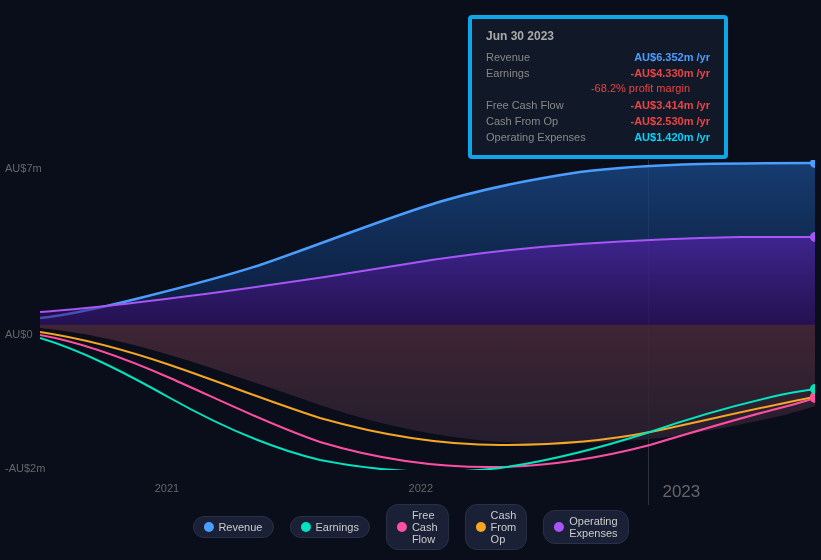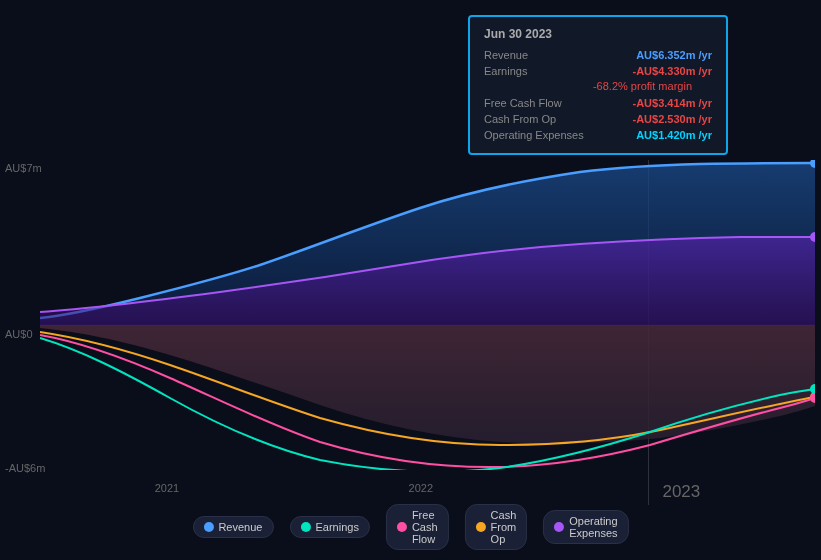--- a/index.html
+++ b/index.html
@@ -12,21 +12,21 @@
       overflow: hidden;
       position: relative;
     }
 
     
     .tooltip-card {
       position: absolute;
       top: 15px;
       left: 468px;
       background: #111827;
-      border: 2px solid #0ea5e9;
+      border: 4px solid #0ea5e9;
       border-radius: 4px;
       padding: 10px 14px;
       min-width: 260px;
       z-index: 10;
     }
     .tooltip-title {
       font-size: 12px;
       color: #aaa;
       margin-bottom: 6px;
       font-weight: bold;
@@ -134,21 +134,21 @@
     <span class="value red">-AU$2.530m /yr</span>
   </div>
   <div class="tooltip-row">
     <span class="label">Operating Expenses</span>
     <span class="value cyan">AU$1.420m /yr</span>
   </div>
 </div>
 
 <div class="y-label y-label-top">AU$7m</div>
 <div class="y-label y-label-mid">AU$0</div>
-<div class="y-label y-label-bot">-AU$6m</div>
+<div class="y-label y-label-bot">-AU$2m</div>
 
 <div class="marker-line"></div>
 
 <svg style="position:absolute; top:160px; left:40px; width:775px; height:310px;">
   <defs>
 
     <linearGradient id="revenueGrad" x1="0" y1="0" x2="0" y2="1">
       <stop offset="0%" stop-color="#1a4a8a" stop-opacity="0.9"></stop>
       <stop offset="100%" stop-color="#0d2550" stop-opacity="0.7"></stop>
     </linearGradient>

